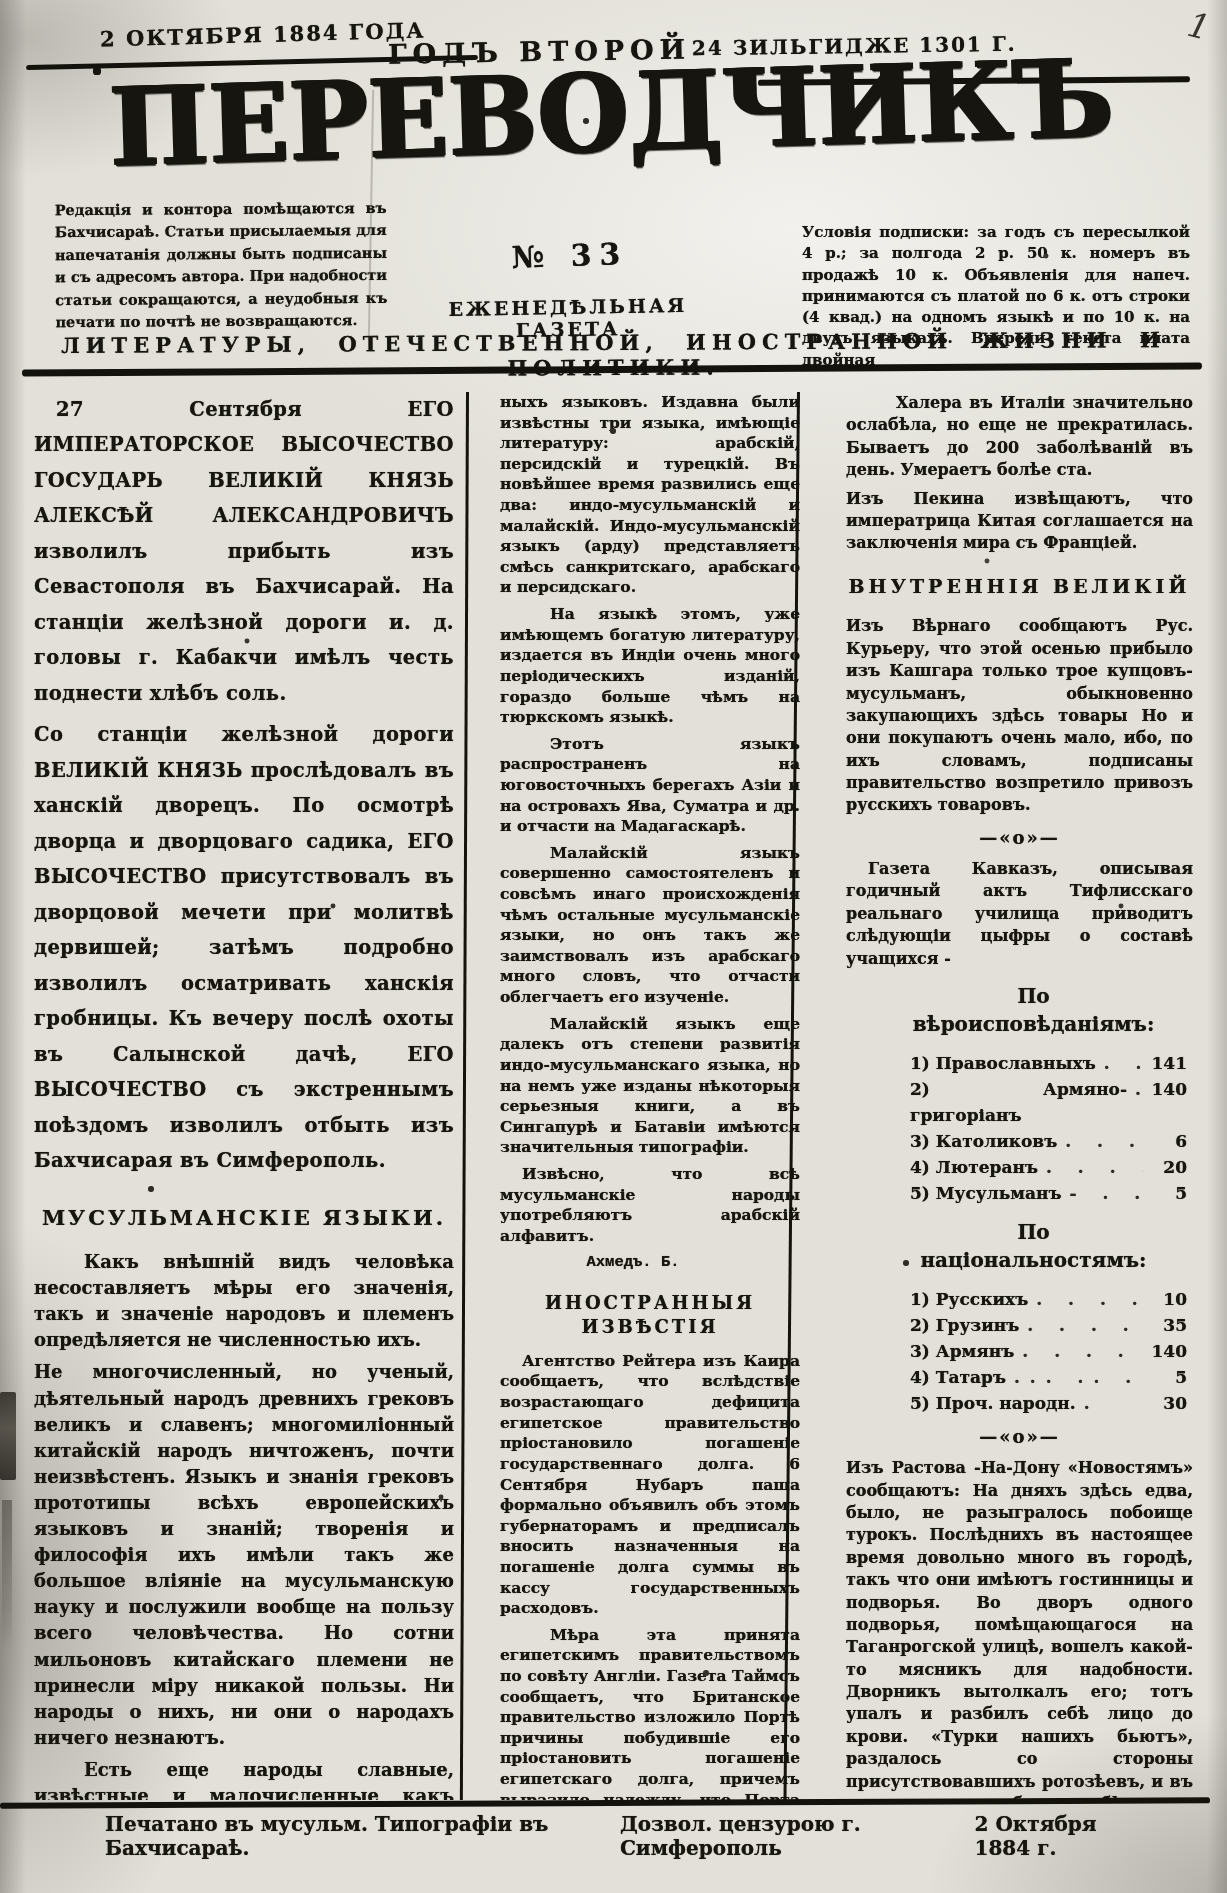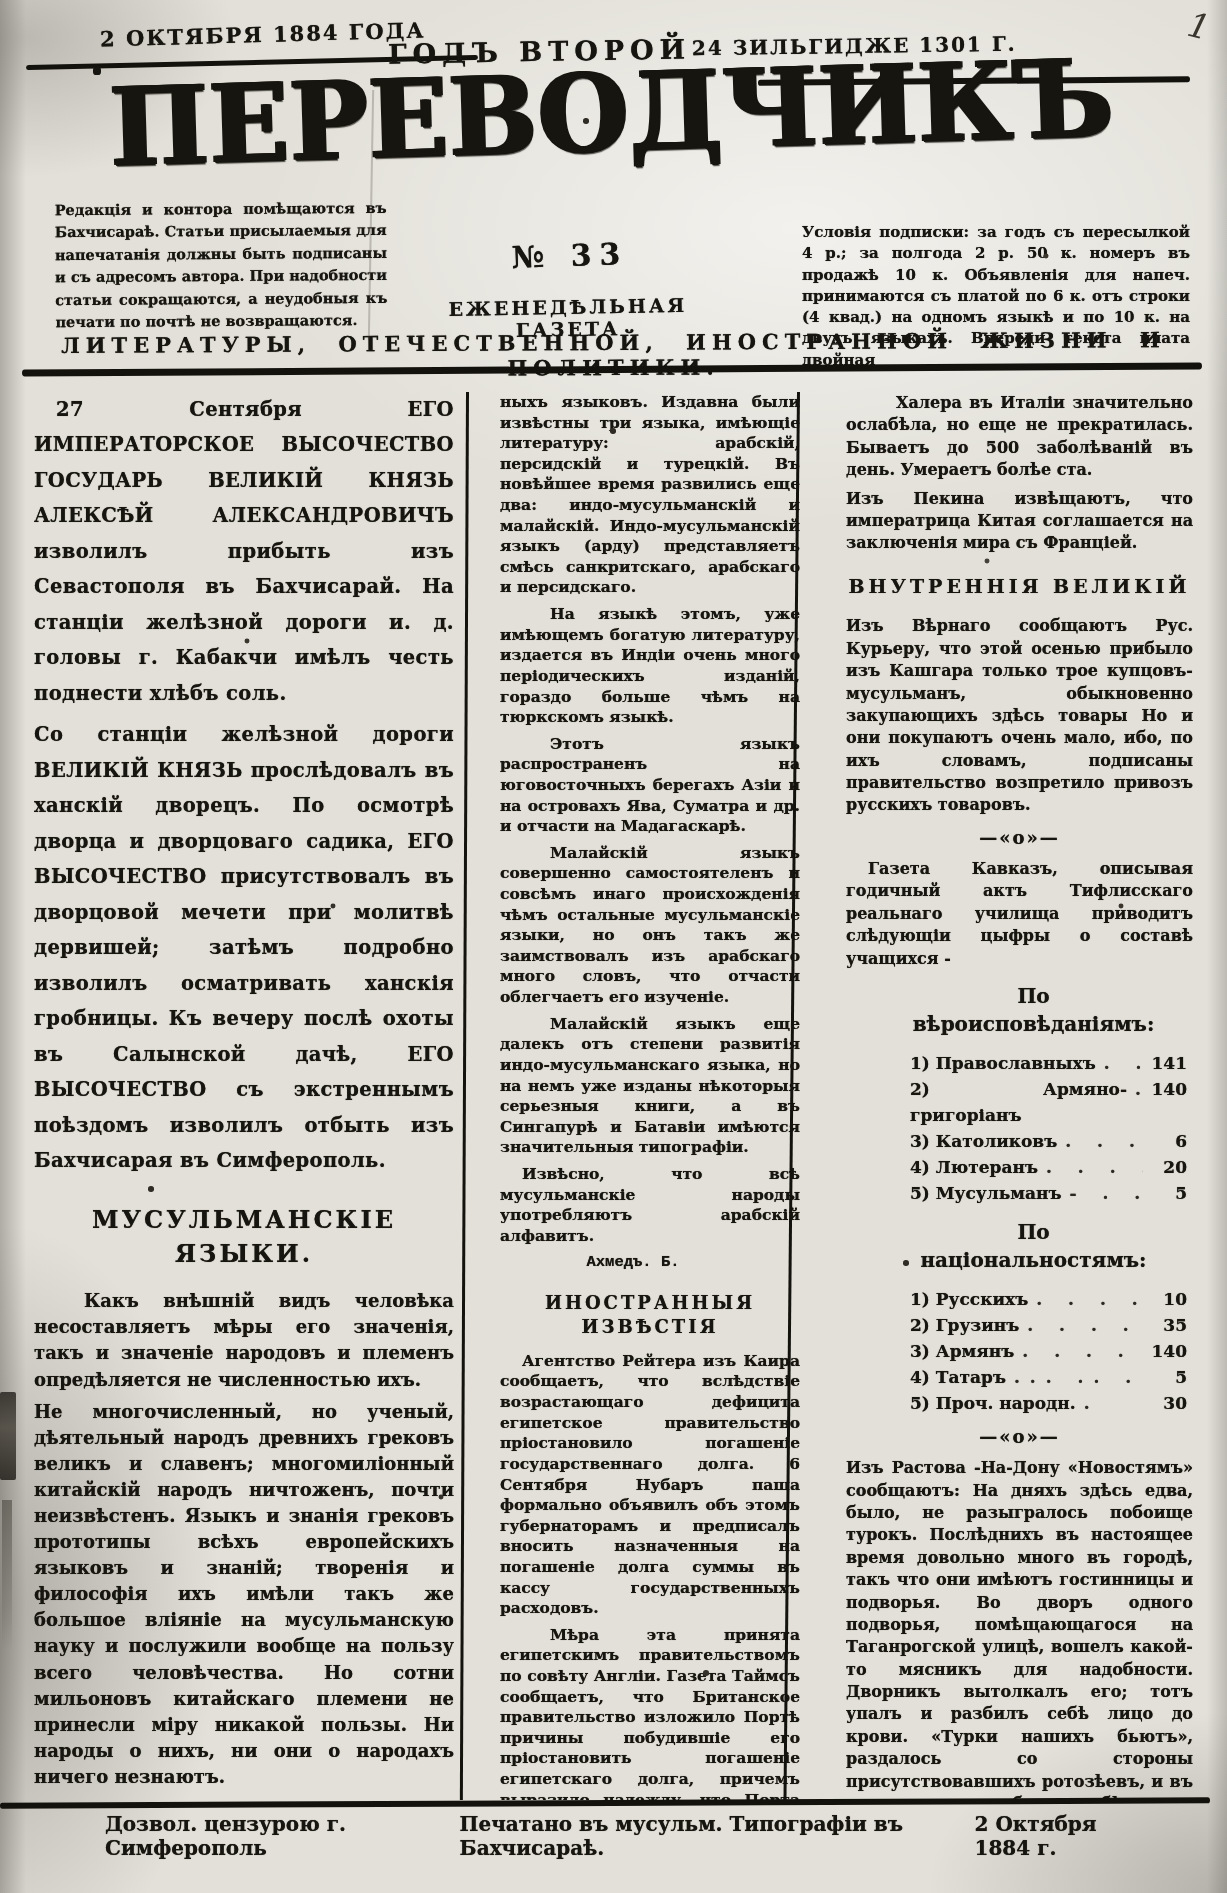--- a/index.html
+++ b/index.html
@@ -43,21 +43,21 @@
   .vr2{left:763px;transform:rotate(.55deg);transform-origin:top;}
   .col{overflow:hidden;height:1408px;text-align:justify;}
   .col p{margin:0 0 6px 0;}
   .ind{text-indent:50px;}
   .ind-sm{text-indent:22px;}
   .col1{font-size:18px;font-weight:bold;line-height:1.45;}
   .col1 .lead{font-size:19.5px;line-height:1.82;letter-spacing:.4px;}
   .col2{font-size:15.5px;font-weight:bold;line-height:1.33;}
   .col3{font-size:16px;font-weight:bold;line-height:1.4;}
   .sec-head{text-align:center;font-weight:bold;letter-spacing:3px;margin:24px 0 16px 0;text-indent:0;}
-  .col1 .sec-head{font-size:24px;}
+  .col1 .sec-head{font-size:21px;}
   .col2 .sec-head{font-size:18px;margin:18px 0 12px 0;}
   .col3 .sec-head{font-size:19px;letter-spacing:4px;margin:18px 0 16px 0;}
   .signature{text-align:center;padding-right:34px;margin:8px 0 2px 0;text-indent:0;font-family:Liberation Mono, monospace;}
   .divider{text-align:center;font-size:18px;letter-spacing:2px;margin:8px 0;text-indent:0;font-weight:bold;}
   .stats{margin:12px 0 6px 64px;padding-right:6px;}
   .stats-title{text-align:center;font-size:20px;font-weight:bold;margin:0 30px 12px 0;}
   .stat-row{display:flex;align-items:baseline;line-height:26px;font-size:17px;}
   .stat-row .dots{flex:1;overflow:hidden;white-space:nowrap;letter-spacing:10px;padding:0 8px;opacity:.9;}
   .stat-row .val{font-weight:bold;min-width:44px;text-align:right;}
   
@@ -118,21 +118,21 @@
       <p class="ind">Малайскій языкъ еще далекъ отъ степени развитія индо-мусульманскаго языка, но на немъ уже изданы нѣкоторыя серьезныя книги, а въ Сингапурѣ и Батавіи имѣются значительныя типографіи.</p>
       <p class="ind-sm">Извѣсно, что всѣ мусульманскіе народы употребляютъ арабскій алфавитъ.</p>
       <p class="signature">Ахмедъ. Б.</p>
       <h2 class="sec-head">ИНОСТРАННЫЯ ИЗВѢСТІЯ</h2>
       <p class="ind-sm">Агентство Рейтера изъ Каира сообщаетъ, что вслѣдствіе возрастающаго дефицита египетское правительство пріостановило погашеніе государственнаго долга. 6 Сентября Нубаръ паша формально объявилъ объ этомъ губернаторамъ и предписалъ вносить назначенныя на погашеніе долга суммы въ кассу государственныхъ расходовъ.</p>
       <p class="ind">Мѣра эта принята египетскимъ правительствомъ по совѣту Англіи. Газета Таймсъ сообщаетъ, что Британское правительство изложило Портѣ причины побудившіе его пріостановить погашеніе египетскаго долга, причемъ выразило надежду, что Порта одобритъ принятую мѣру.</p>
 
     </section>
 
     <section class="col col3">
-      <p class="ind">Халера въ Италіи значительно ослабѣла, но еще не прекратилась. Бываетъ до 500 заболѣваній въ день. Умераетъ болѣе ста.</p>
+      <p class="ind">Халера въ Италіи значительно ослабѣла, но еще не прекратилась. Бываетъ до 200 заболѣваній въ день. Умераетъ болѣе ста.</p>
       <p>Изъ Пекина извѣщаютъ, что императрица Китая соглашается на заключенія мира съ Франціей.</p>
       <h2 class="sec-head">ВНУТРЕННІЯ ВЕЛИКІЙ</h2>
       <p>Изъ Вѣрнаго сообщаютъ Рус. Курьеру, что этой осенью прибыло изъ Кашгара только трое купцовъ-мусульманъ, обыкновенно закупающихъ здѣсь товары Но и они покупаютъ очень мало, ибо, по ихъ словамъ, подписаны правительство возпретило привозъ русскихъ товаровъ.</p>
       <div class="divider">—«о»—</div>
       <p class="ind-sm">Газета Кавказъ, описывая годичный актъ Тифлисскаго реальнаго училища приводитъ слѣдующіи цыфры о составѣ учащихся -</p>
 
       <div class="stats">
         <div class="stats-title">По вѣроисповѣданіямъ:</div>
         <div class="stat-row">
           <span>1) Православныхъ</span>
@@ -192,22 +192,22 @@
 
       <div class="divider">—«о»—</div>
       <p>Изъ Растова -На-Дону «Новостямъ» сообщаютъ: На дняхъ здѣсь едва, было, не разыгралось побоище турокъ. Послѣднихъ въ настоящее время довольно много въ городѣ, такъ что они имѣютъ гостинницы и подворья. Во дворъ одного подворья, помѣщающагося на Таганрогской улицѣ, вошелъ какой-то мясникъ для надобности. Дворникъ вытолкалъ его; тотъ упалъ и разбилъ себѣ лицо до крови. «Турки нашихъ бьютъ», раздалось со стороны присутствовавшихъ ротозѣевъ, и въ мигъ со всего базара сбѣжались разные люди и начали расправу съ турками. Но, къ счастію полиція подоспѣла во время, и безпорядокъ былъ прекращенъ».</p>
       <div class="divider">—()—</div>
 
     </section>
   </main>
 
   <div class="foot-rule"></div>
   <div class="imprint ink">
+    <span>Печатано въ мусульм. Типографіи въ Бахчисараѣ.</span>
     <span>Дозвол. цензурою г. Симферополь</span>
-    <span>Печатано въ мусульм. Типографіи въ Бахчисараѣ.</span>
     <span>2 Октября 1884 г.</span>
   </div>
 
   <div class="stamp"></div>
   <div class="stamp2"></div>
   <div class="speckles"></div>
   <div class="fold"></div>
 </div>
 
 </body></html>

